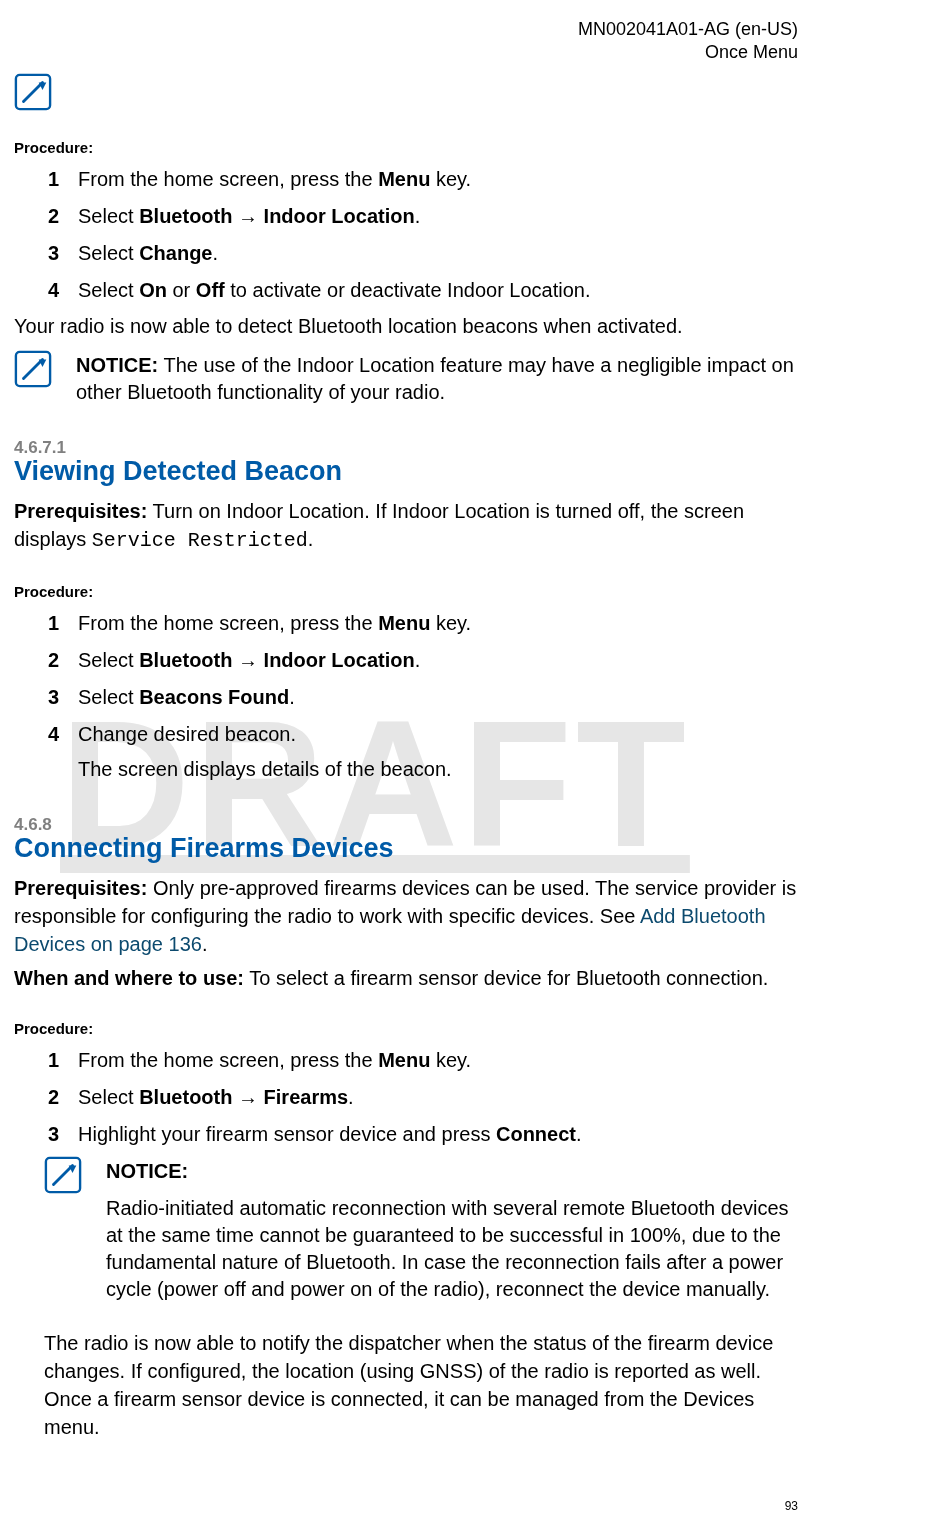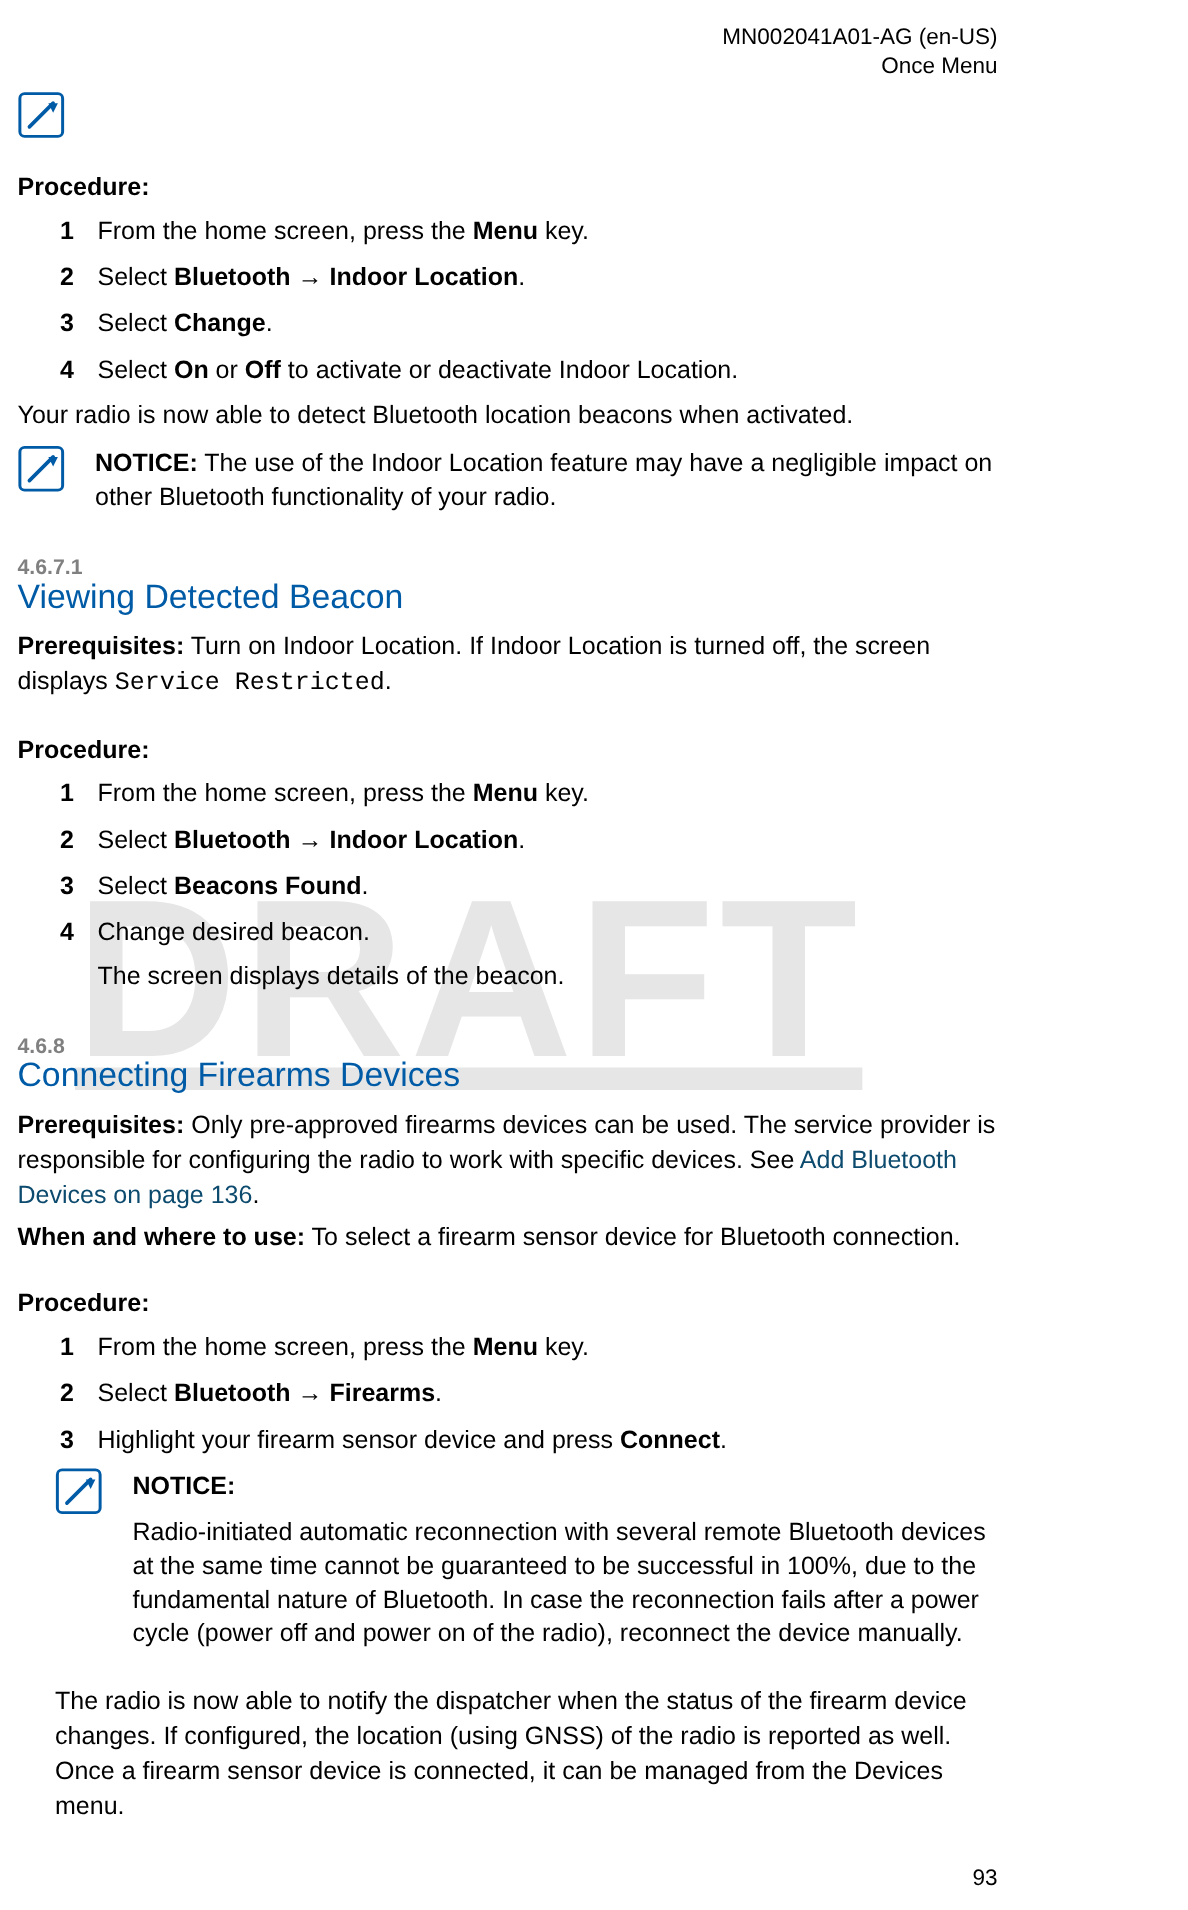--- a/index.html
+++ b/index.html
@@ -24,21 +24,21 @@
     top: 18px;
     right: 10px;
     text-align: right;
     font-size: 18px;
     line-height: 1.3;
   }
   .page-number {
     position: absolute;
     bottom: 15px;
     right: 10px;
-    font-size: 18px;
+    font-size: 12px;
   }
   .content {
     margin-top: 55px;
   }
   .notice-block {
     display: flex;
     align-items: flex-start;
     margin: 10px 0 18px 0;
   }
   .notice-icon {
@@ -51,21 +51,21 @@
     display: block;
   }
   .notice-text {
     flex: 1 1 auto;
     font-size: 20px;
     line-height: 1.35;
     padding-top: 2px;
   }
   .section-label {
     font-weight: bold;
-    font-size: 20px;
+    font-size: 15px;
     margin-top: 28px;
     margin-bottom: 8px;
   }
   ol.procedure {
     list-style: none;
     padding: 0;
     margin: 6px 0 0 34px;
   }
   ol.procedure > li {
     display: flex;
@@ -87,21 +87,21 @@
     line-height: 1.4;
     margin: 6px 0;
   }
   .section-num {
     font-weight: bold;
     color: #808080;
     font-size: 17px;
     margin-top: 32px;
   }
   .section-title {
-    font-weight: normal;
+    font-weight: bold;
     color: #005BA7;
     font-size: 27px;
     margin-top: -2px;
     margin-bottom: 10px;
   }
   .mono { font-family: "Courier New", Courier, monospace; }
   .link { color: #0c4a6e; }
   .step-sub {
     font-size: 20px;
     margin-top: 5px;

